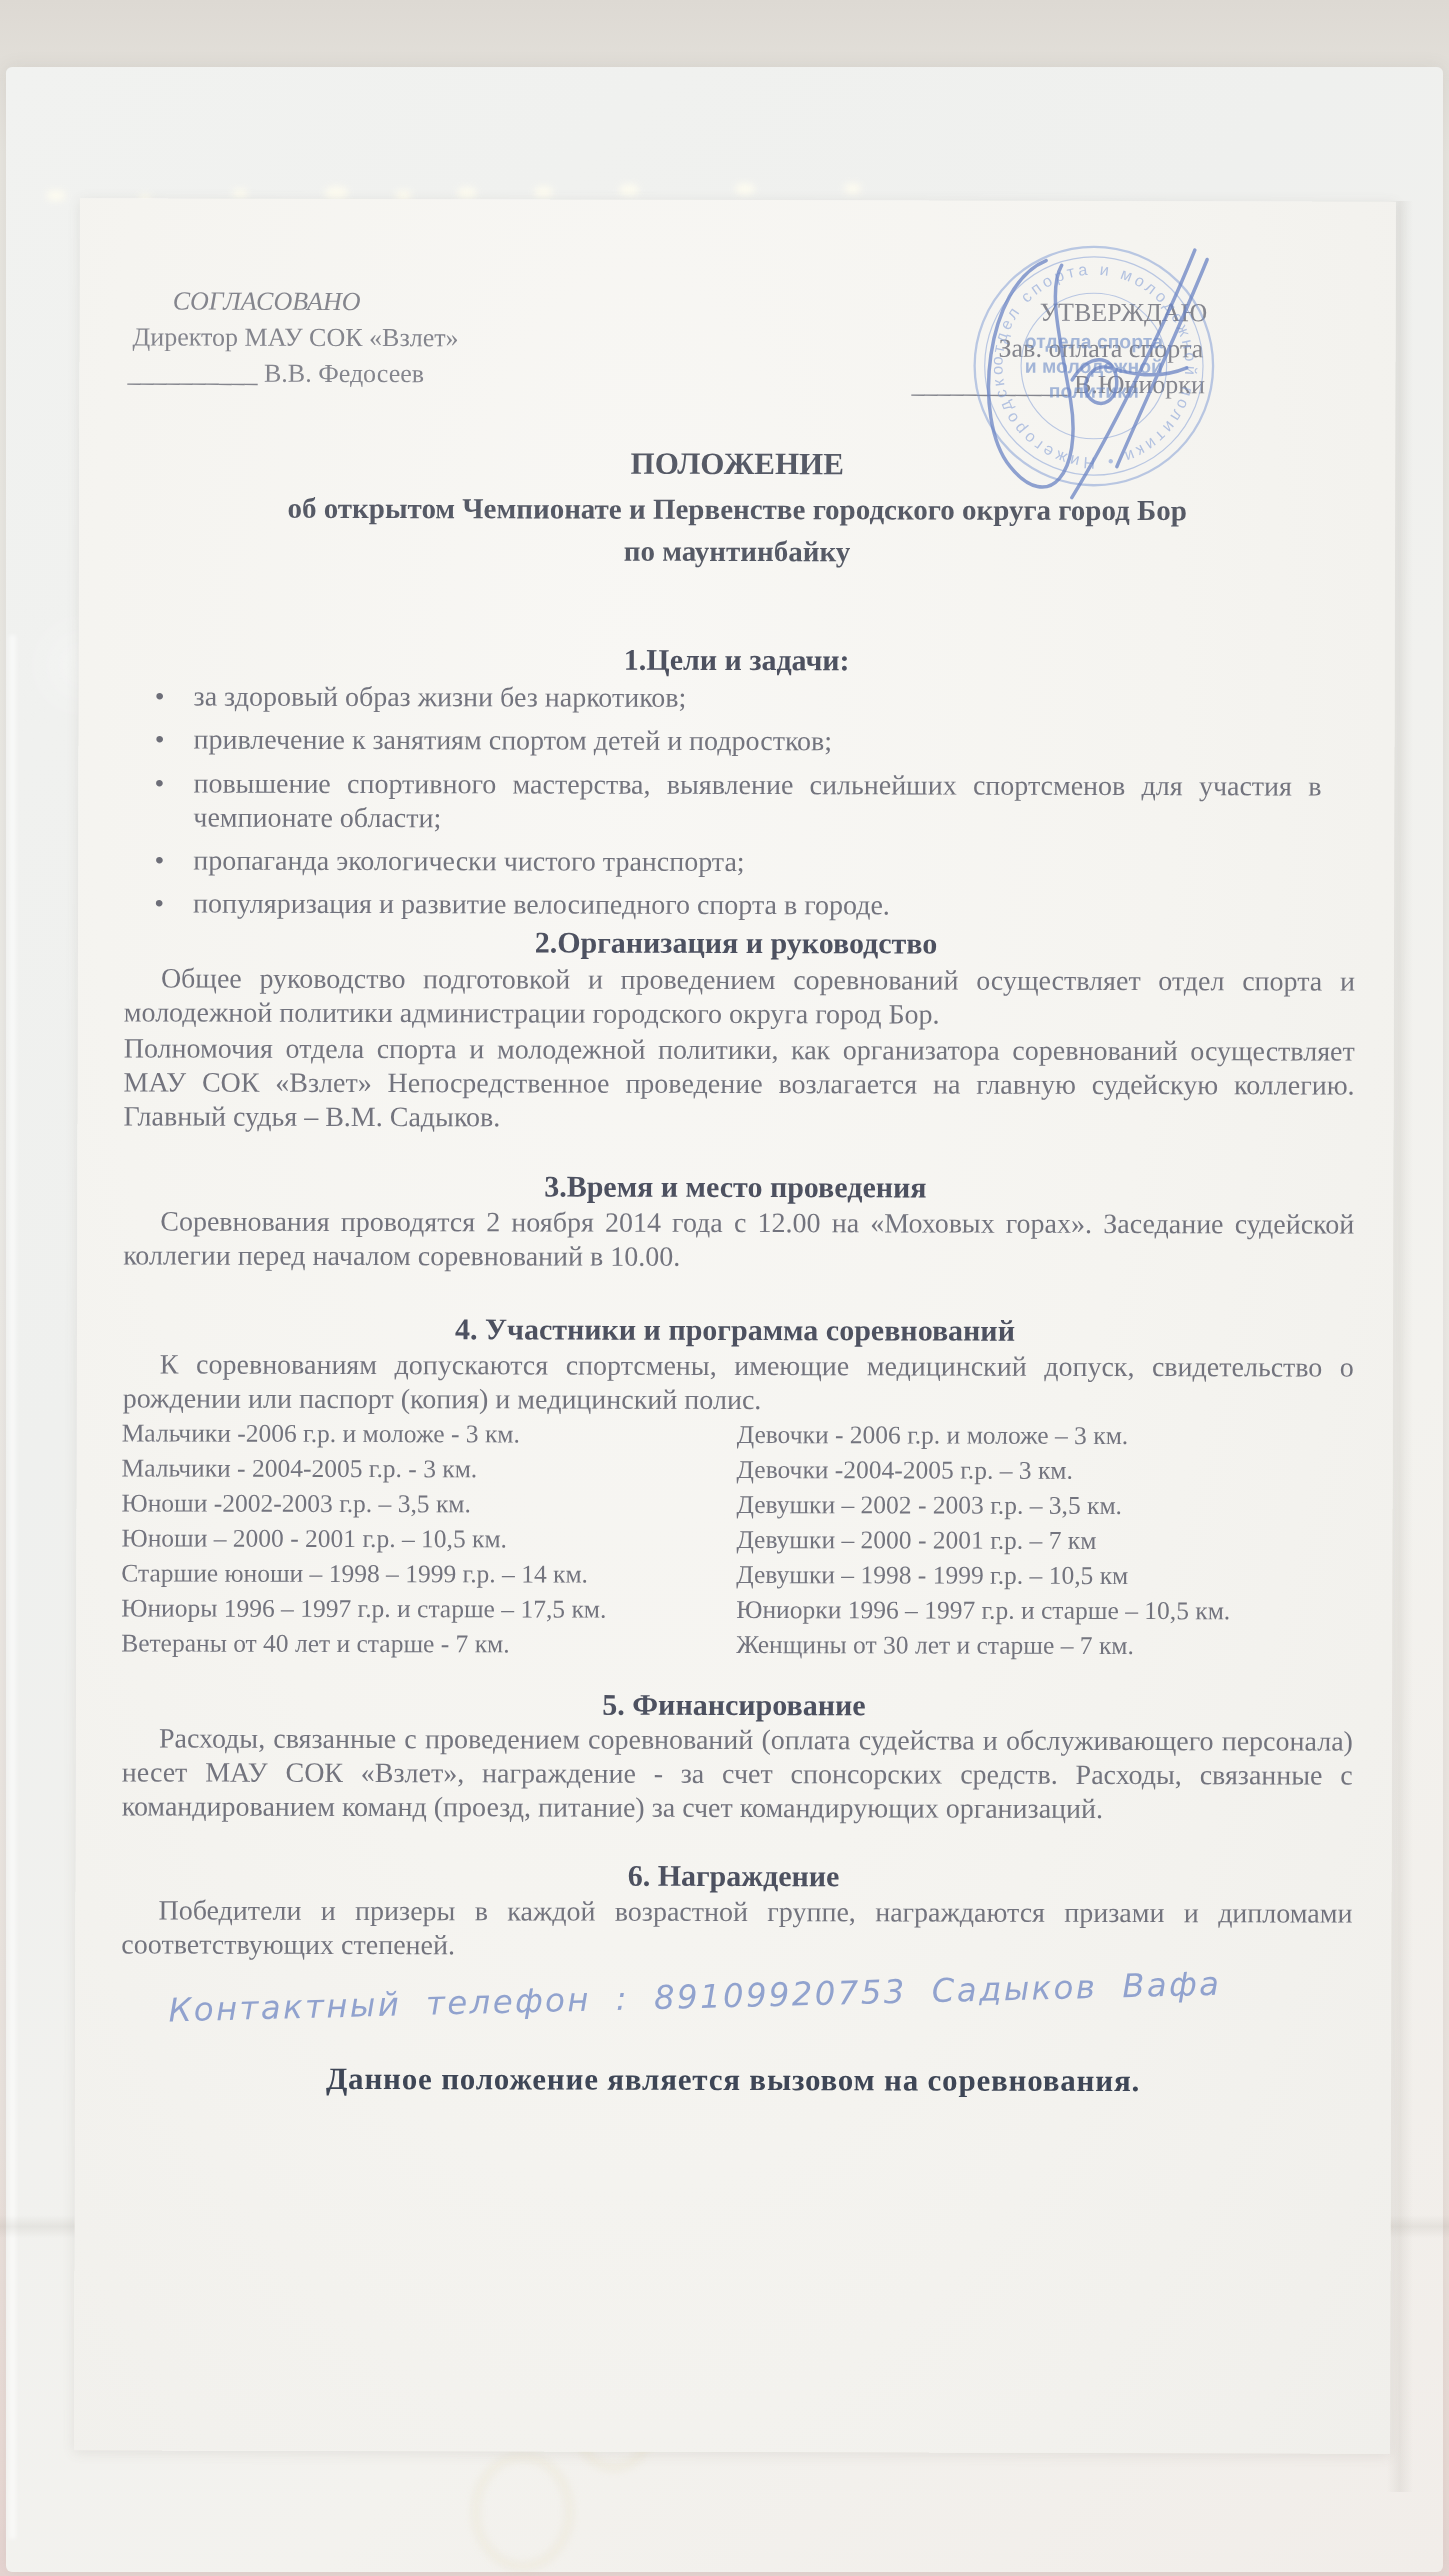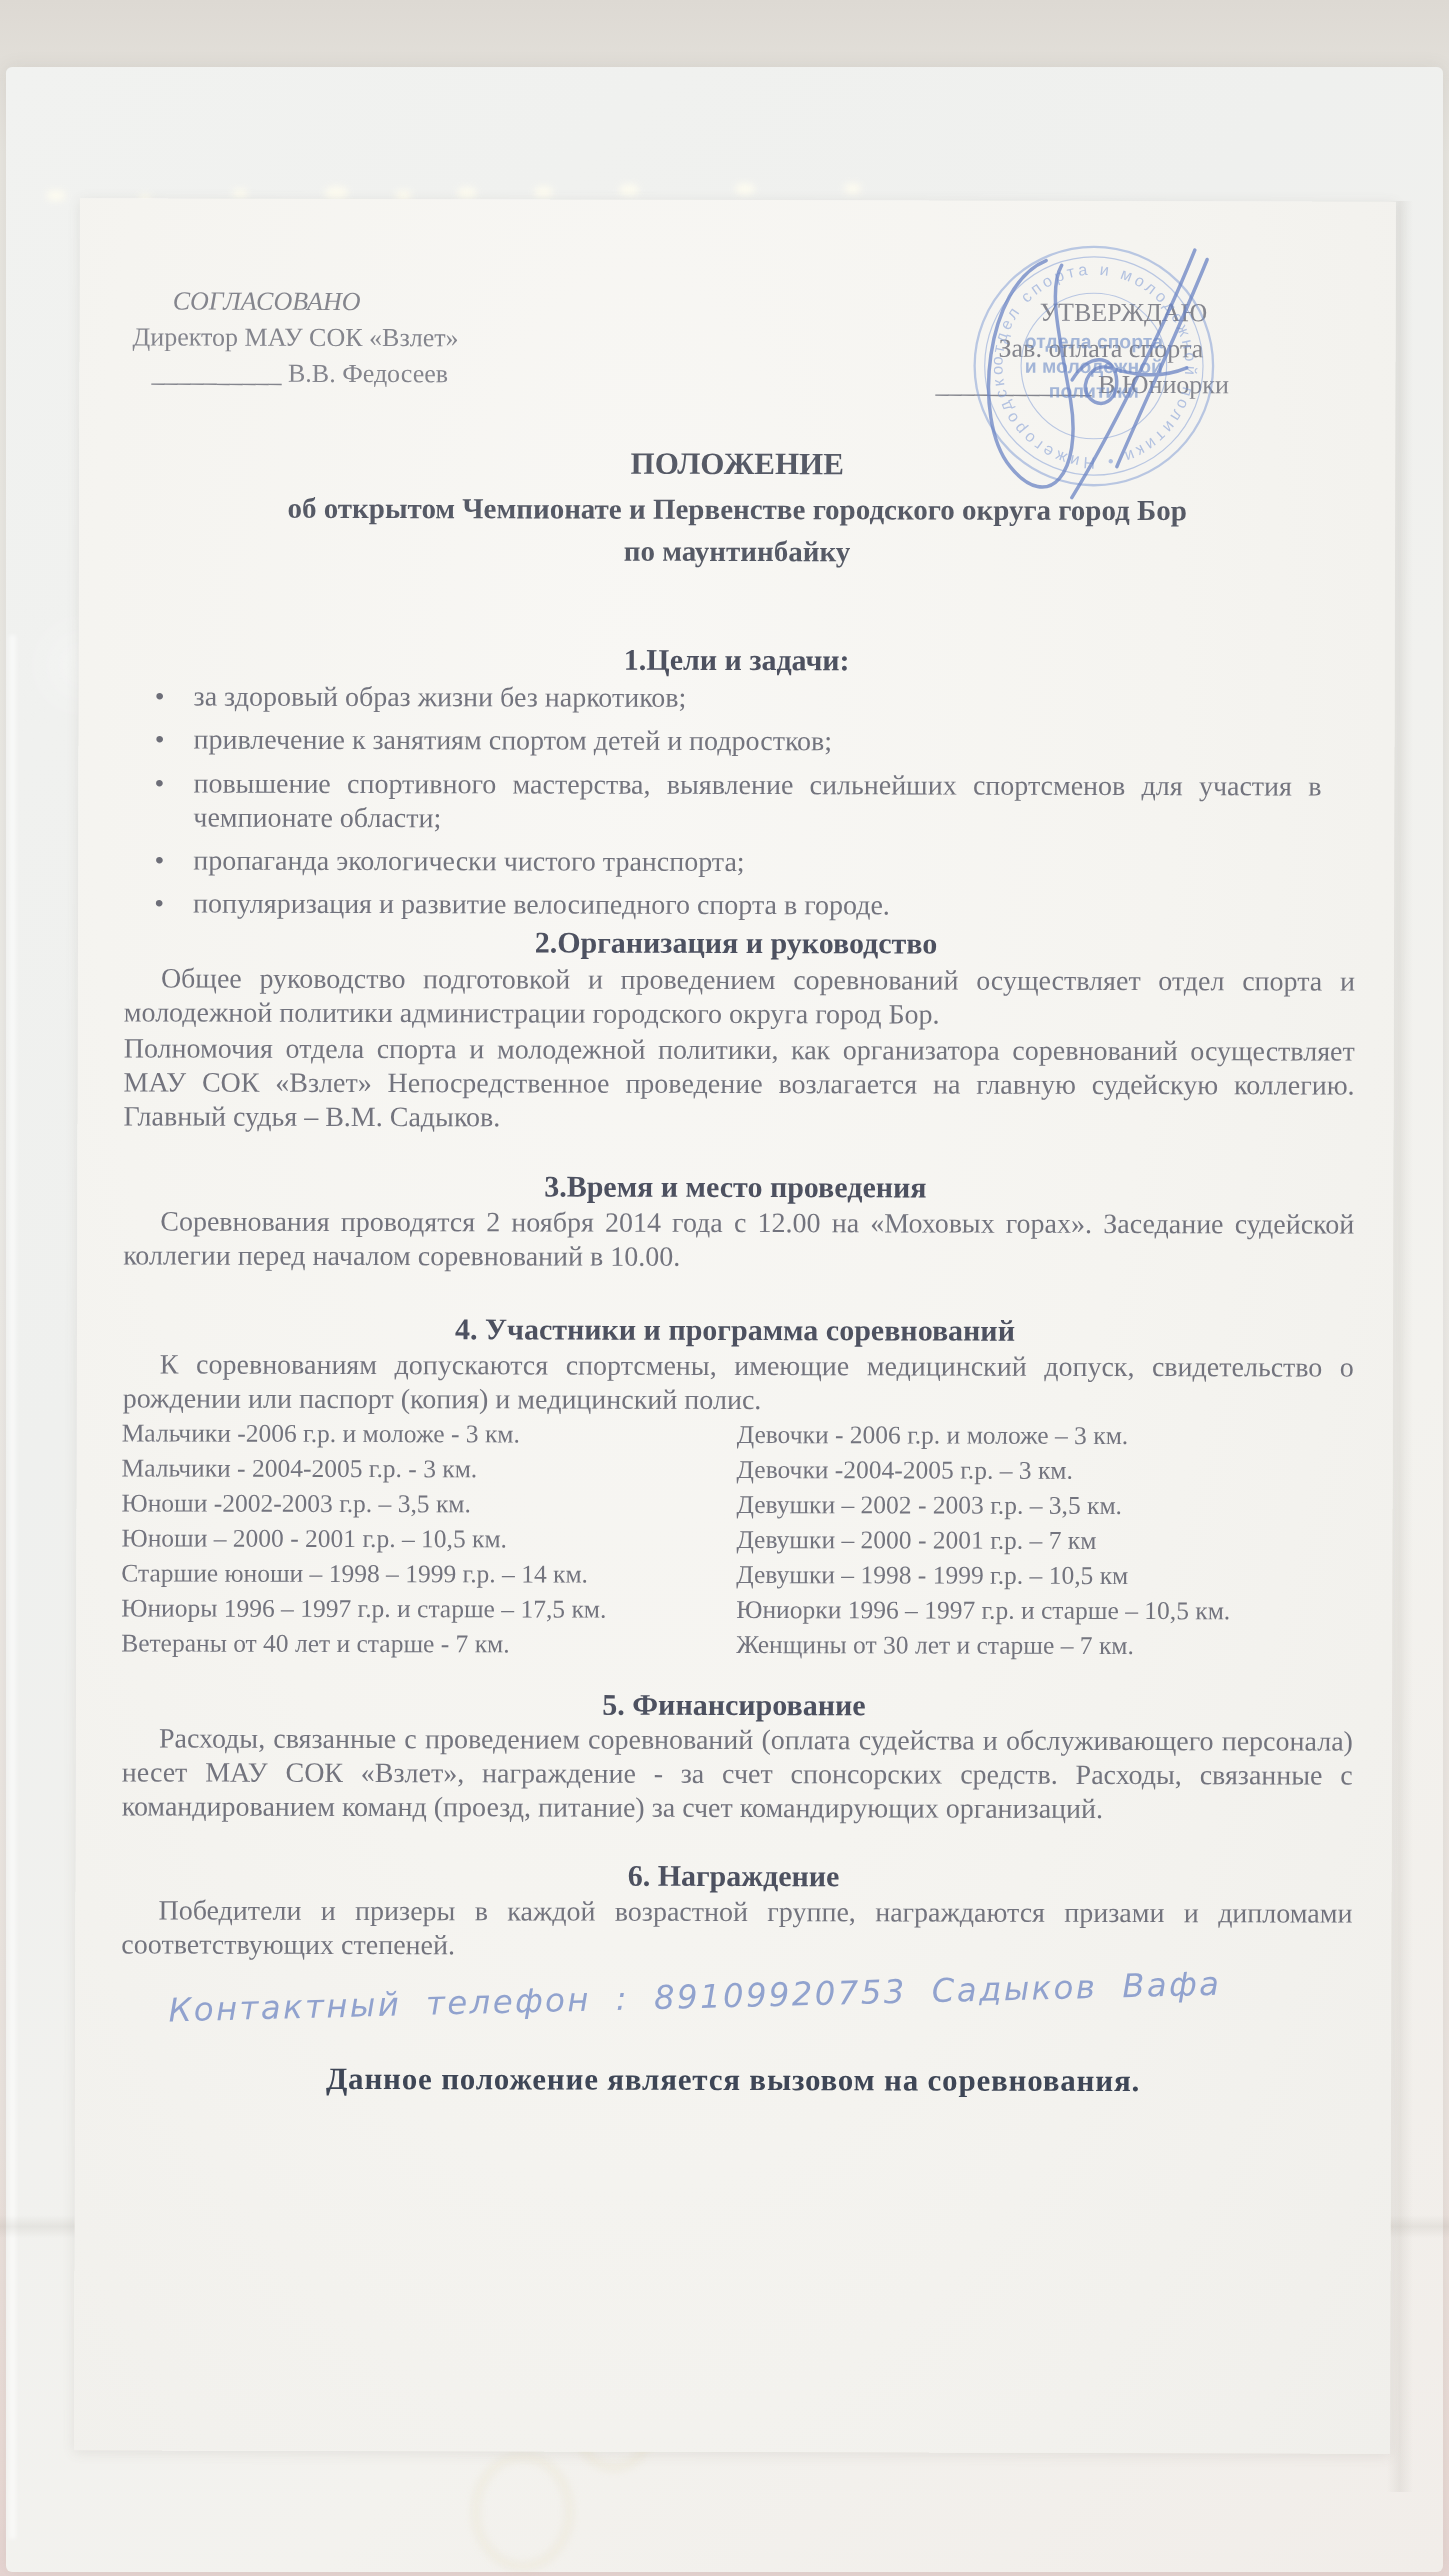--- a/index.html
+++ b/index.html
@@ -17,21 +17,21 @@
   .glint{position:absolute;background:#fffdf0;border-radius:50%;filter:blur(3.9px);opacity:.85;}
   
   .paper{
     position:absolute;left:77px;top:200px;width:1316px;height:2252px;
     background:radial-gradient(ellipse at 42% 22%, #f8f7f4 0%, #f5f4f0 50%, #f0efeb 100%);
     box-shadow:0 2.3px 12.4px rgba(110,100,90,.12);
     transform:rotate(.15deg);
   }
   .blk{position:absolute;}
   .approve{font-size:26px;line-height:36px;color:#84858d;white-space:nowrap;}
-  .approve div{white-space:nowrap;margin-left:24px;}
+  .approve div{white-space:nowrap;}
   .title{left:0;width:1316px;text-align:center;color:#565a66;font-weight:bold;}
   .title .t1{font-size:31px;margin-bottom:10.8px;}
   .title .t2{font-size:29px;margin-bottom:9.3px;}
   .title .t3{font-size:29px;}
   .hdg{left:0;width:1316px;text-align:center;font-size:30px;font-weight:bold;color:#4d5160;white-space:nowrap;}
   .para{left:46px;width:1231px;font-size:28px;line-height:34px;color:#73747e;text-align:justify;}
   .indent{text-indent:37px;}
   .bullets{left:70px;width:1173px;}
   .bullets .bi{position:relative;padding-left:45px;font-size:28px;line-height:34px;color:#73747e;text-align:justify;margin-bottom:9.3px;}
   .bullets .bi::before{content:"•";position:absolute;left:6.2px;top:0;color:#6d6e78;}

